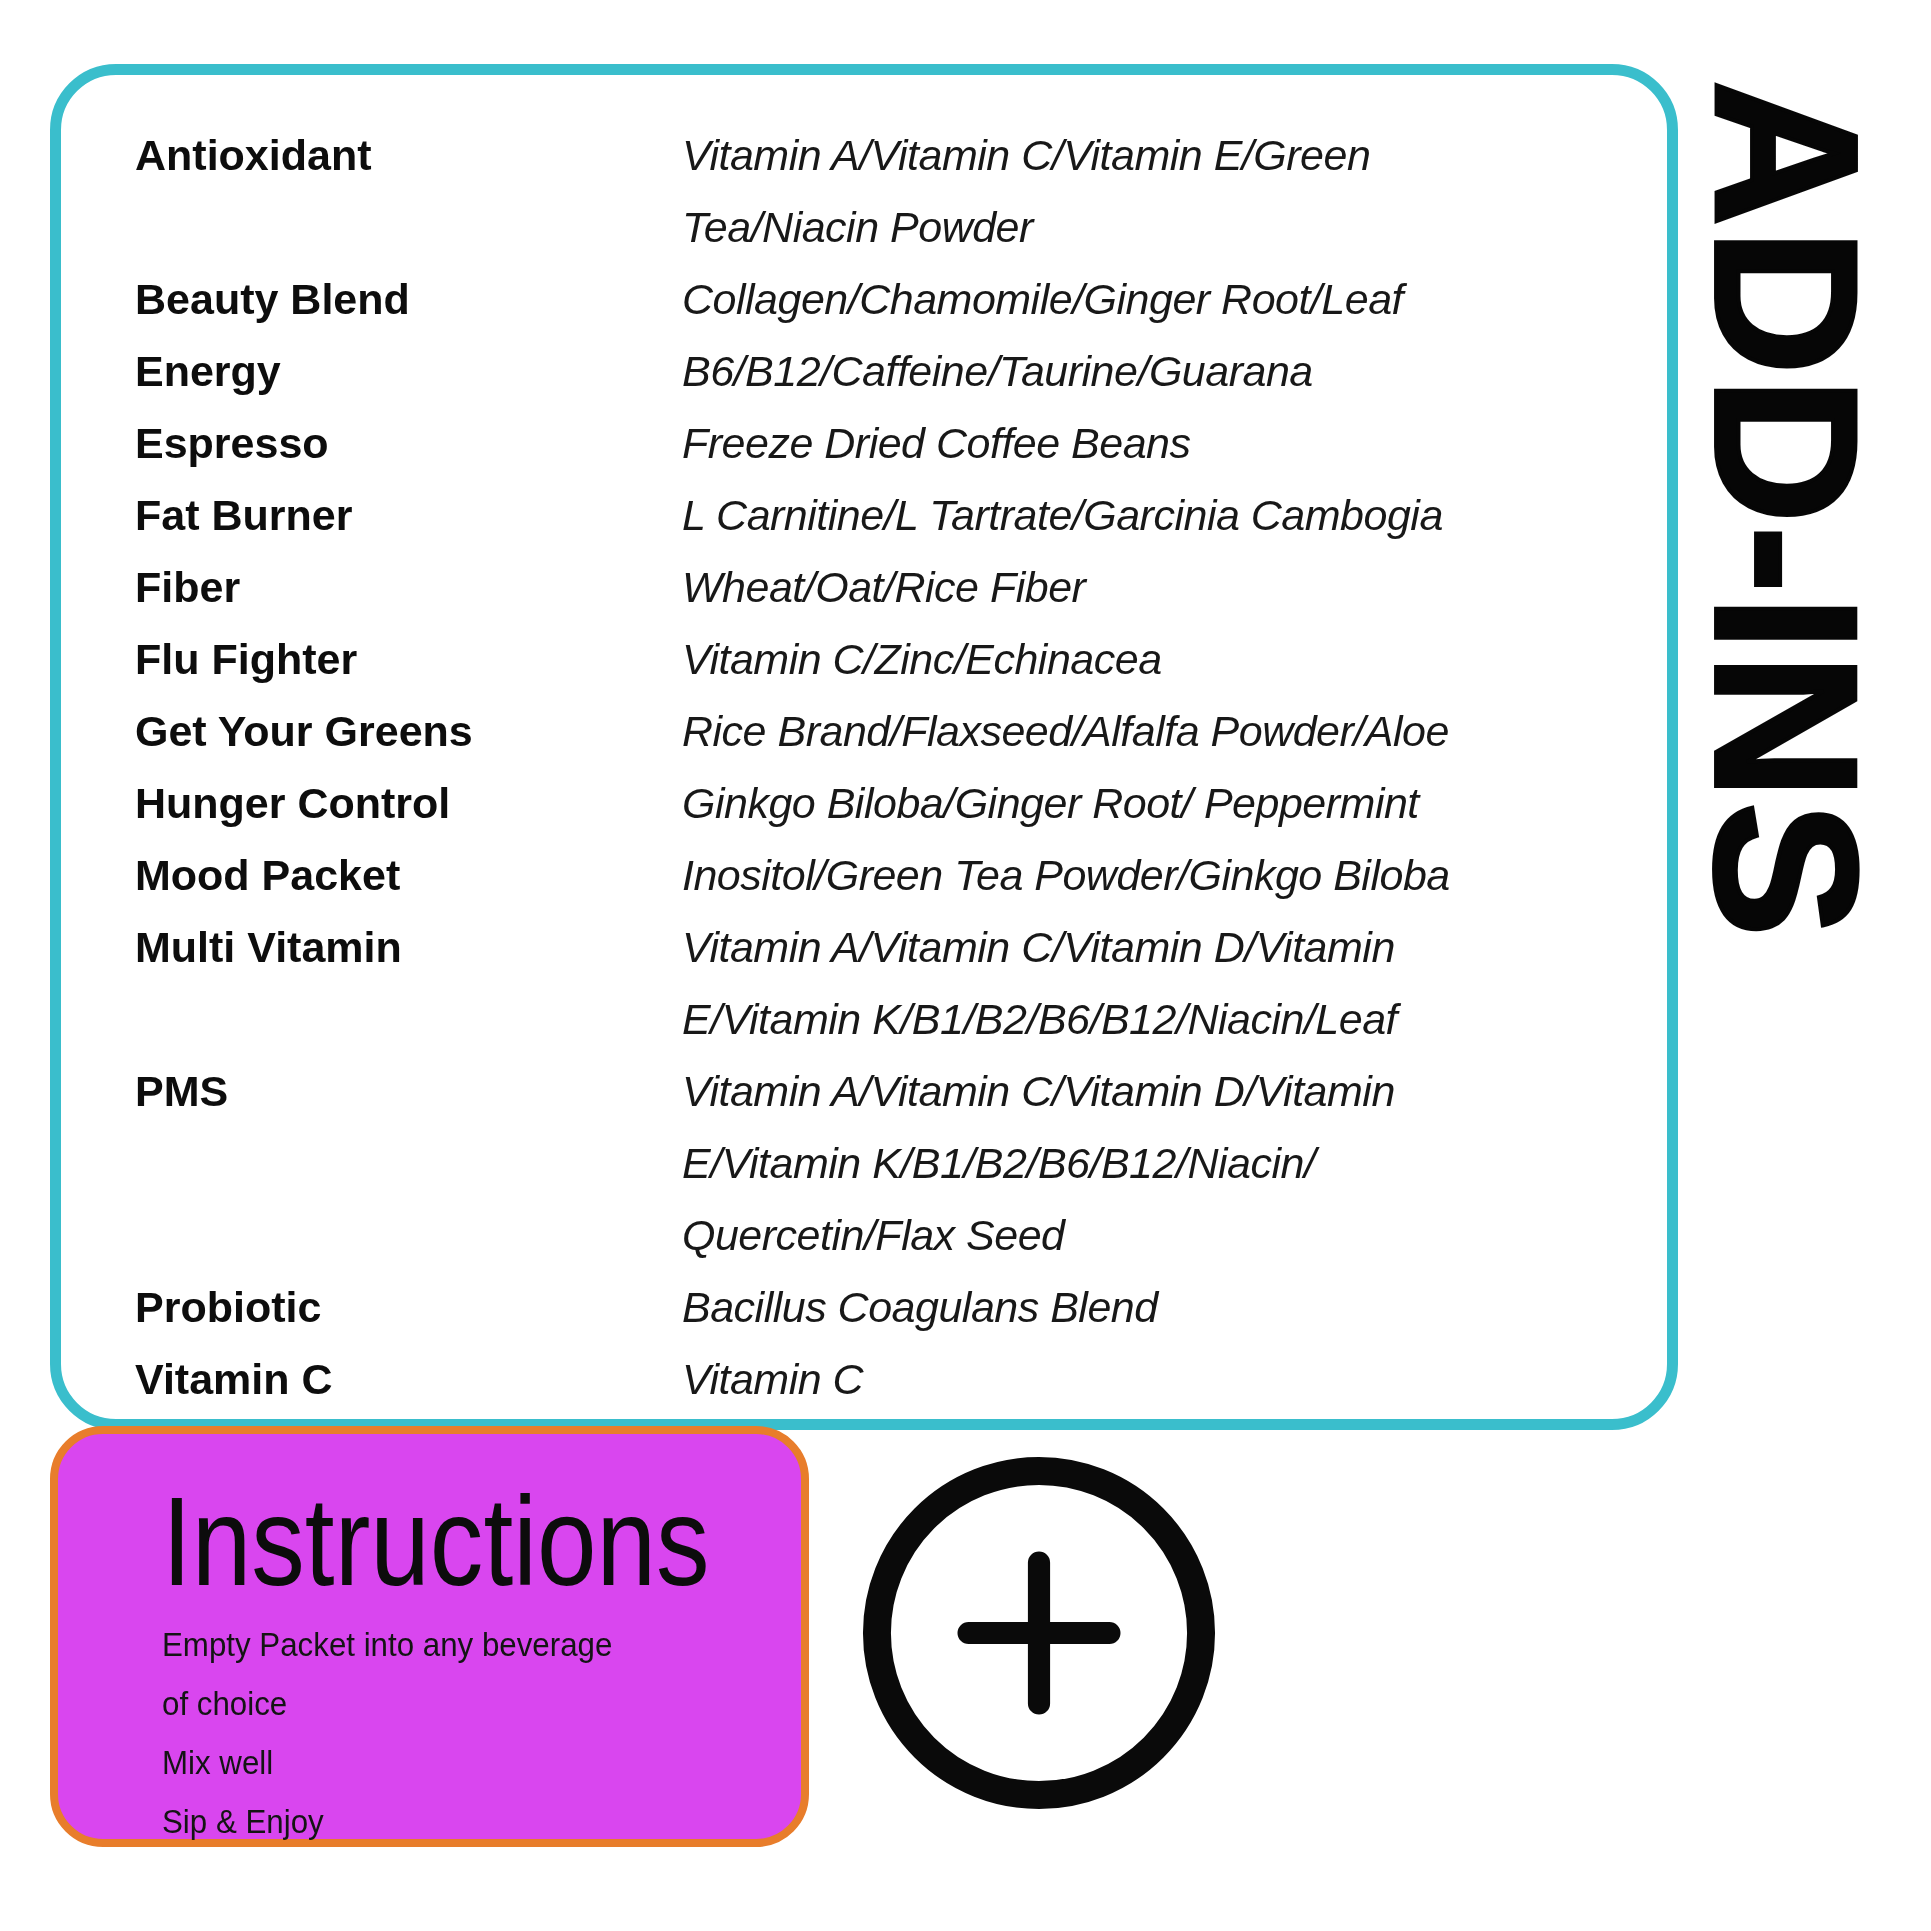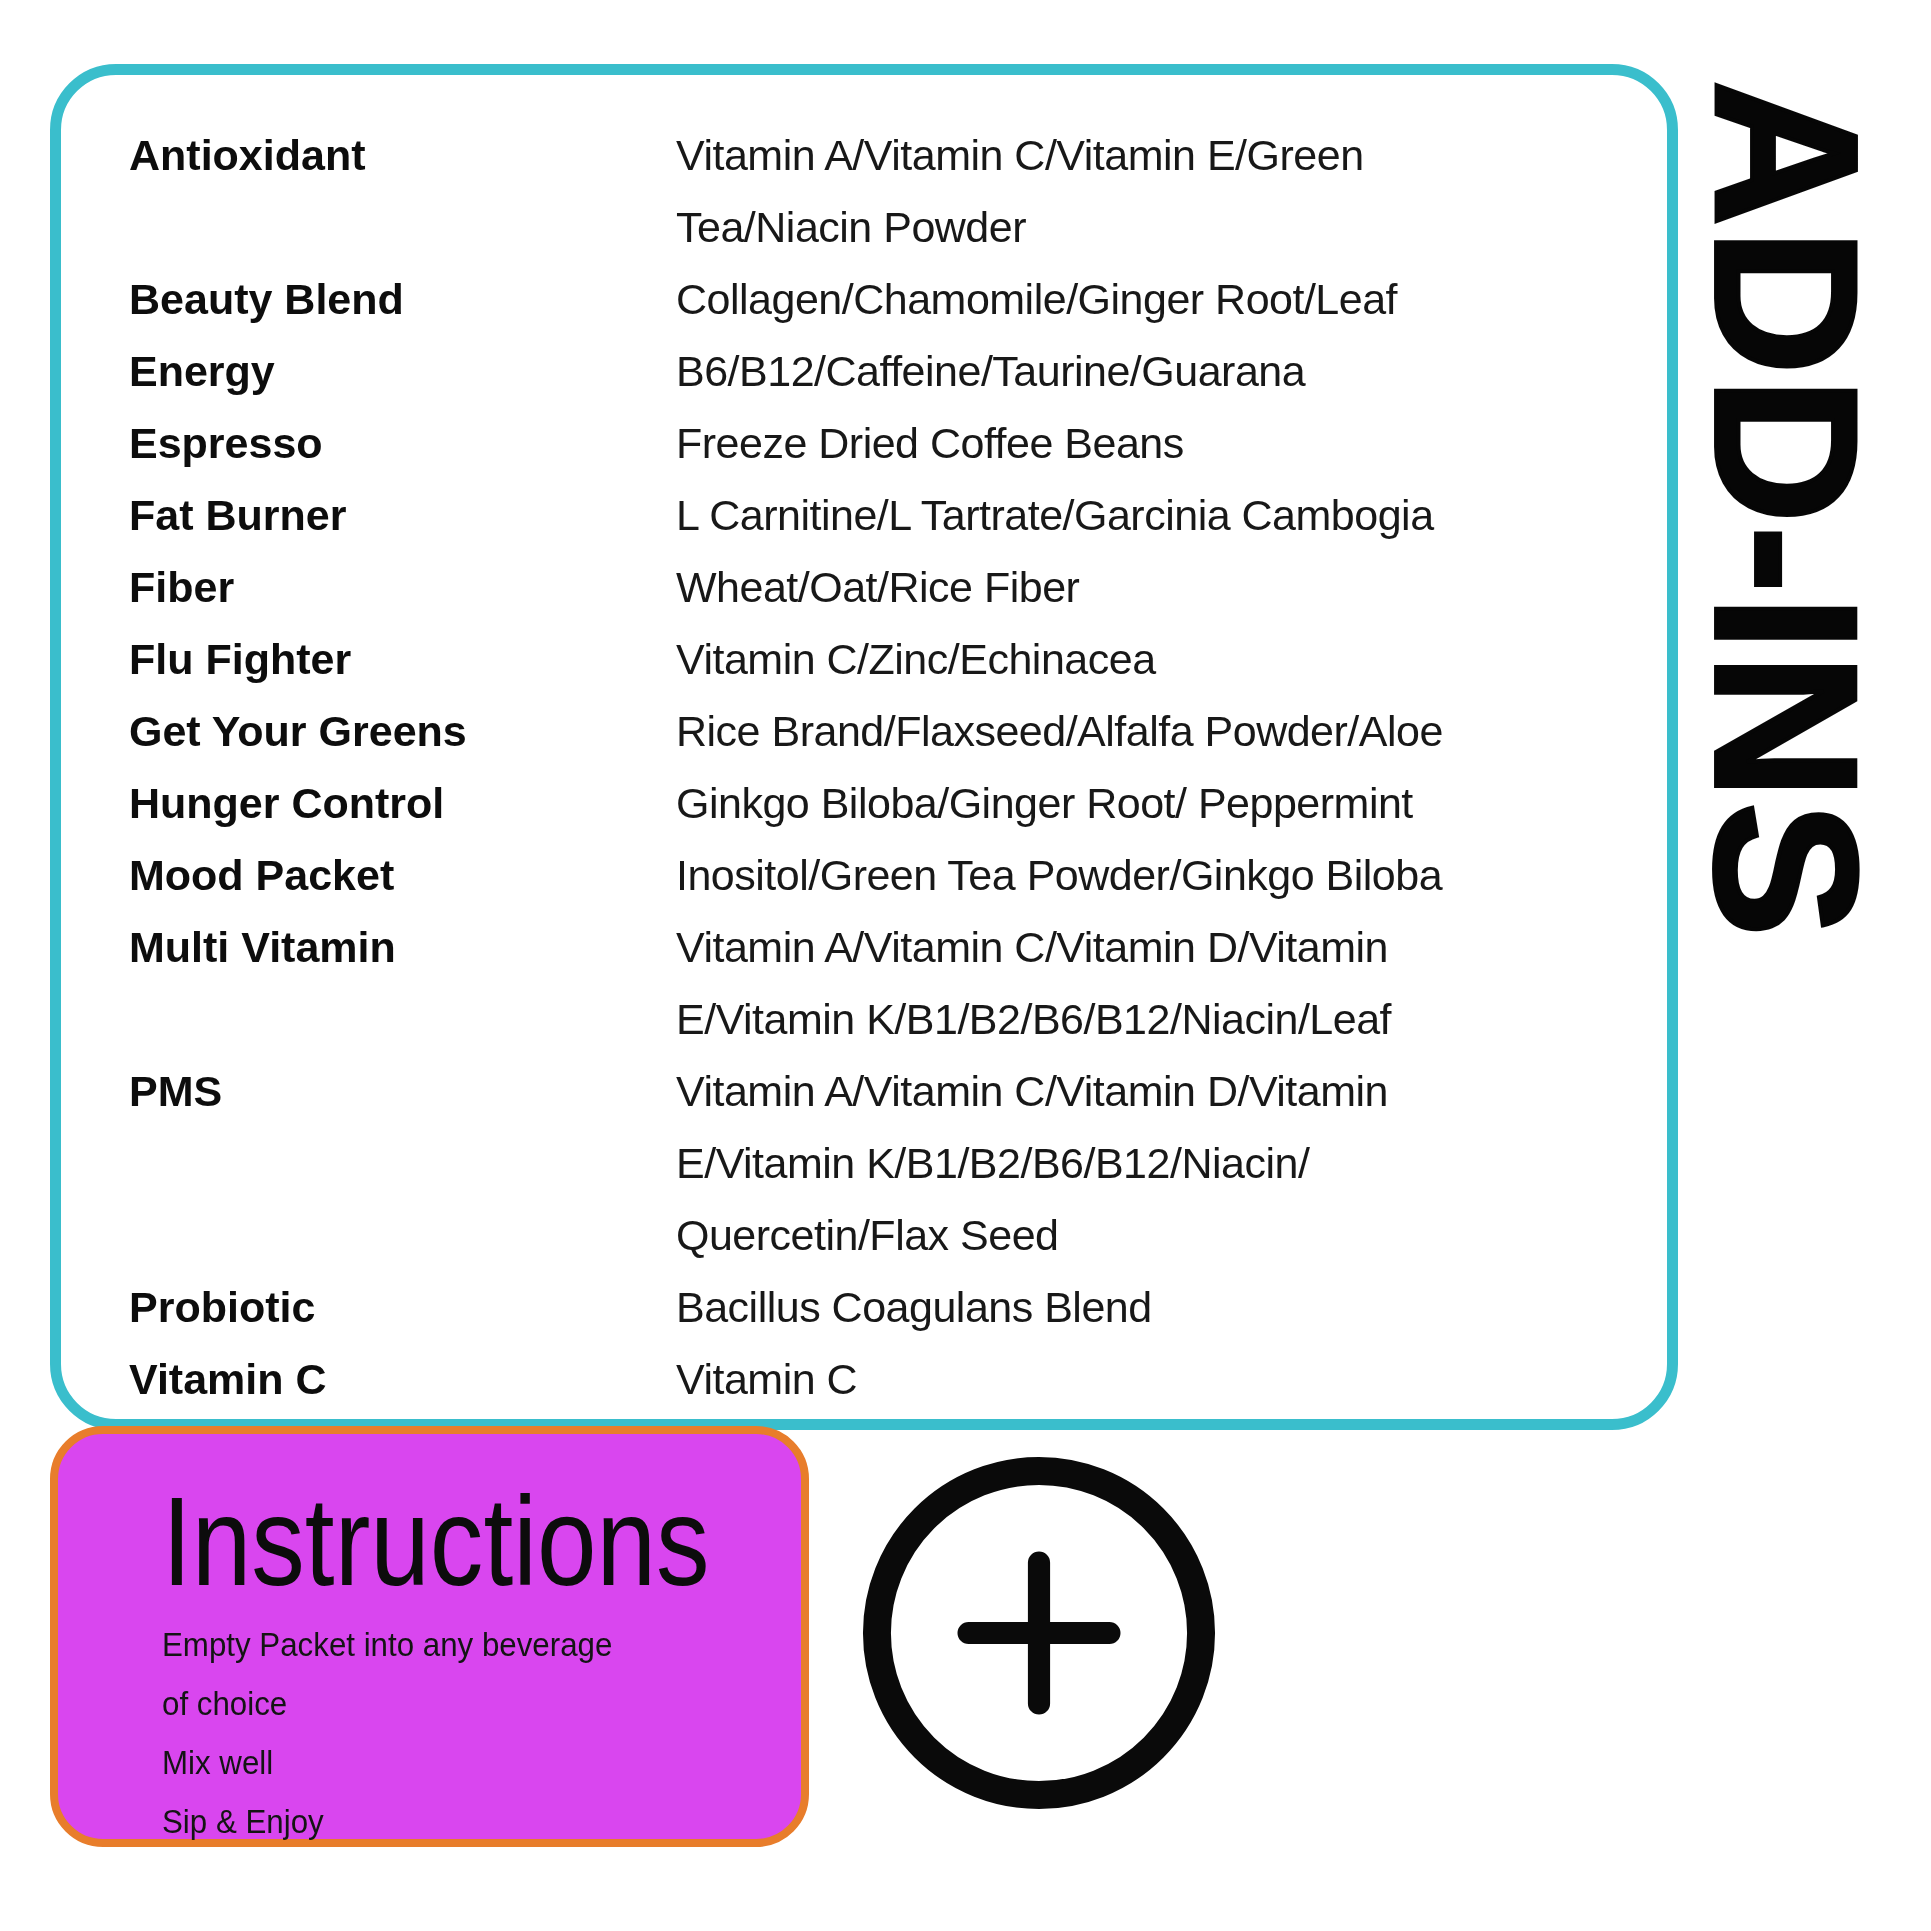--- a/index.html
+++ b/index.html
@@ -6,29 +6,30 @@
   body {
     width:1931px; height:1931px; background:#ffffff; position:relative;
     overflow:hidden; font-family:"Liberation Sans", sans-serif; color:#0d0d0d;
   }
 
   
   .panel {
     position:absolute; left:50px; top:64px; width:1628px; height:1366px;
     border:11.6px solid #3ABECC; border-radius:66px; box-sizing:border-box;
     background:#ffffff;
+    padding-left:6px;
   }
   .rows { padding:44px 0 0 68px; }
   .row { display:flex; align-items:flex-start; }
   .label {
     width:547px; flex:0 0 547px; font-weight:700; font-size:43px;
     line-height:72px; white-space:nowrap; color:#0d0d0d;
   }
   .value { font-size:43px; line-height:72px; color:#181818; letter-spacing:-0.5px; }
-  .vline { white-space:nowrap; }
+  .vline { white-space:nowrap;font-style:italic; }
 
   
   .addins-vertical {
     position:absolute; left:1866px; top:80px; width:869px; height:159px;
     transform:rotate(90deg); transform-origin:0 0;
     font-size:203px; line-height:159px; font-weight:700; letter-spacing:1.9px;
     white-space:nowrap; color:#060606; -webkit-text-stroke:3.9px #060606;
   }
 
   

